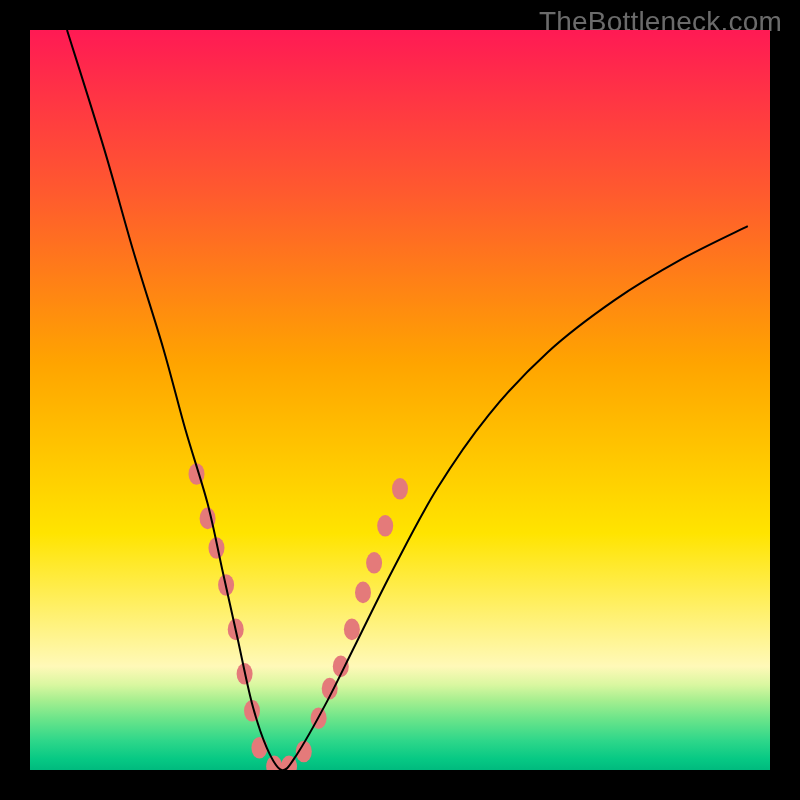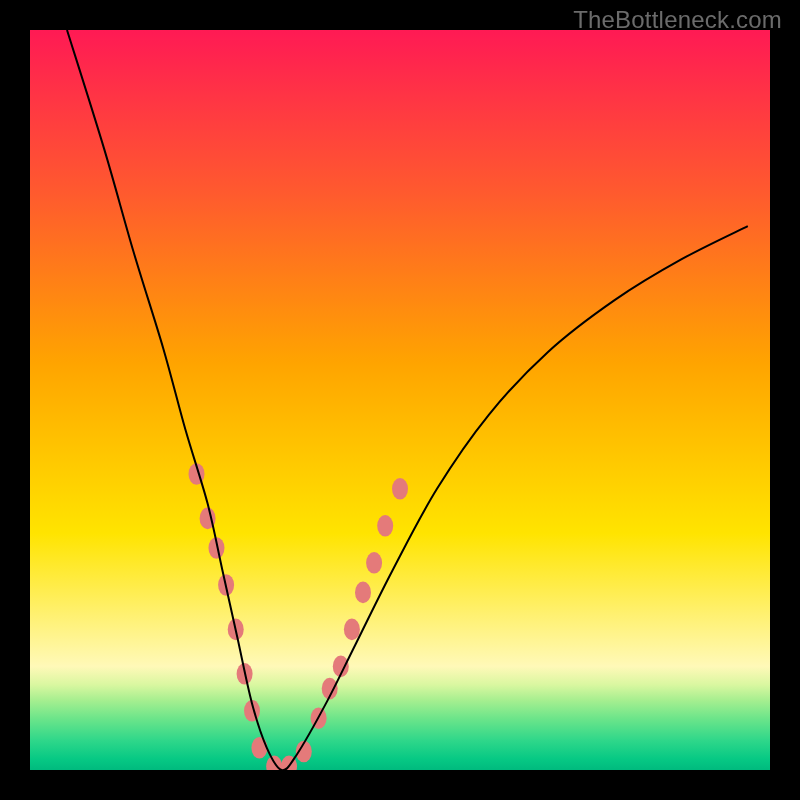--- a/index.html
+++ b/index.html
@@ -15,21 +15,21 @@
     position: relative;
     width: 800px;
     height: 800px;
     background: #000;
   }
   .watermark {
     position: absolute;
     top: 6px;
     right: 18px;
     color: #6b6b6b;
-    font-size: 24px;
+    font-size: 28px;
     font-weight: 500;
     letter-spacing: 0.2px;
     user-select: none;
   }
   .plot {
     position: absolute;
     left: 30px;
     top: 30px;
     width: 740px;
     height: 740px;

